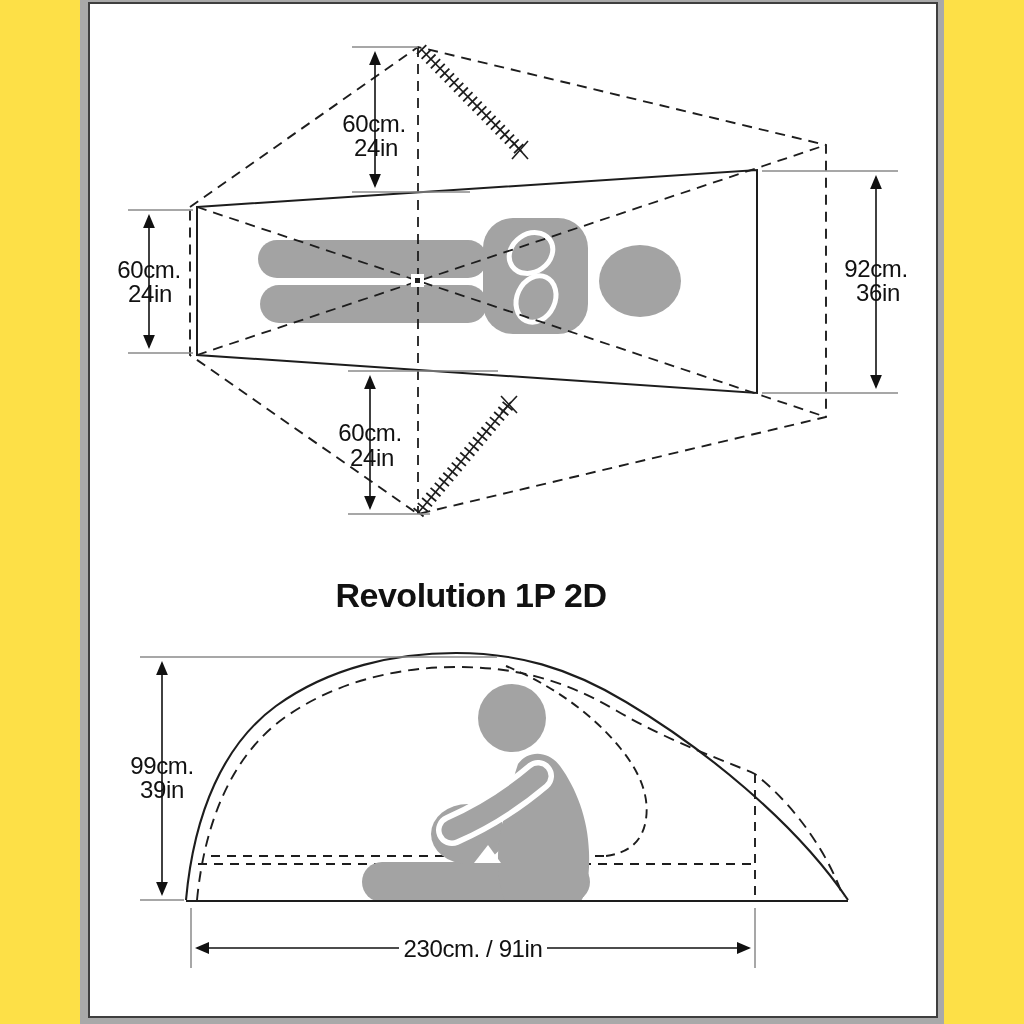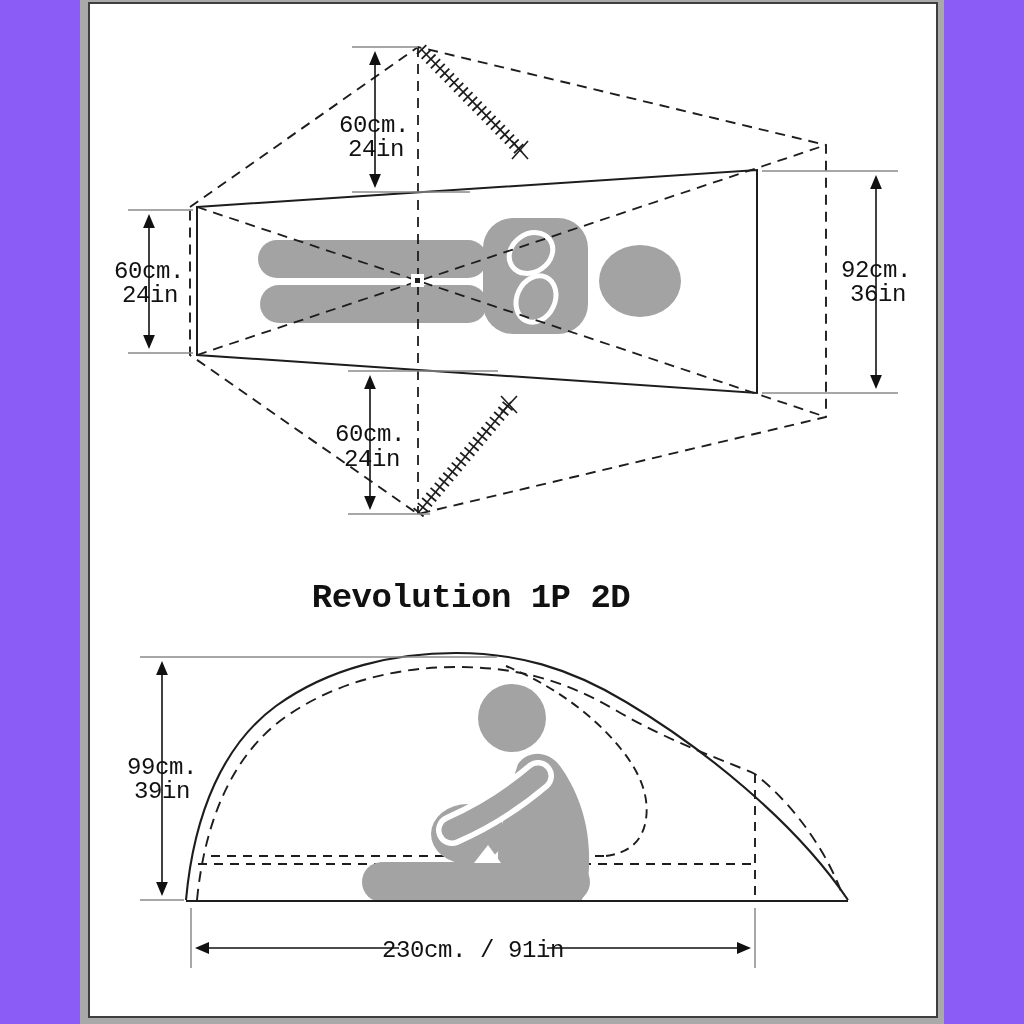--- a/index.html
+++ b/index.html
@@ -1,17 +1,17 @@
 <!DOCTYPE html>
 <html><head>
 <meta charset="utf-8">
 <style>
   html,body { margin:0; padding:0; background:#ffffff; }
-  .page { position:relative; width:1024px; height:1024px; background:#8b5cf6; overflow:hidden;
-          font-family:Liberation Mono, monospace; }
+  .page { position:relative; width:1024px; height:1024px; background:#fde047; overflow:hidden;
+          font-family:Liberation Sans, sans-serif; }
   .frame-shadow { position:absolute; left:80px; top:0; width:864px; height:1024px; background:#a9a9a9; }
   .frame-inner  { position:absolute; left:88px; top:2px; width:850px; height:1016px; background:#ffffff;
                   border:2px solid #3f3f3f; box-sizing:border-box; }
   svg.diagram { position:absolute; left:0; top:0; }
   .ink   { stroke:#1d1d1d; fill:none; }
   .sil   { fill:#a3a3a3; stroke:none; }
   text.dim   { font-size:24px; letter-spacing:-0.4px; fill:#111111; }
   text.title { font-size:34px; font-weight:bold; letter-spacing:-0.5px; fill:#111111; }
 </style>
 </head>

